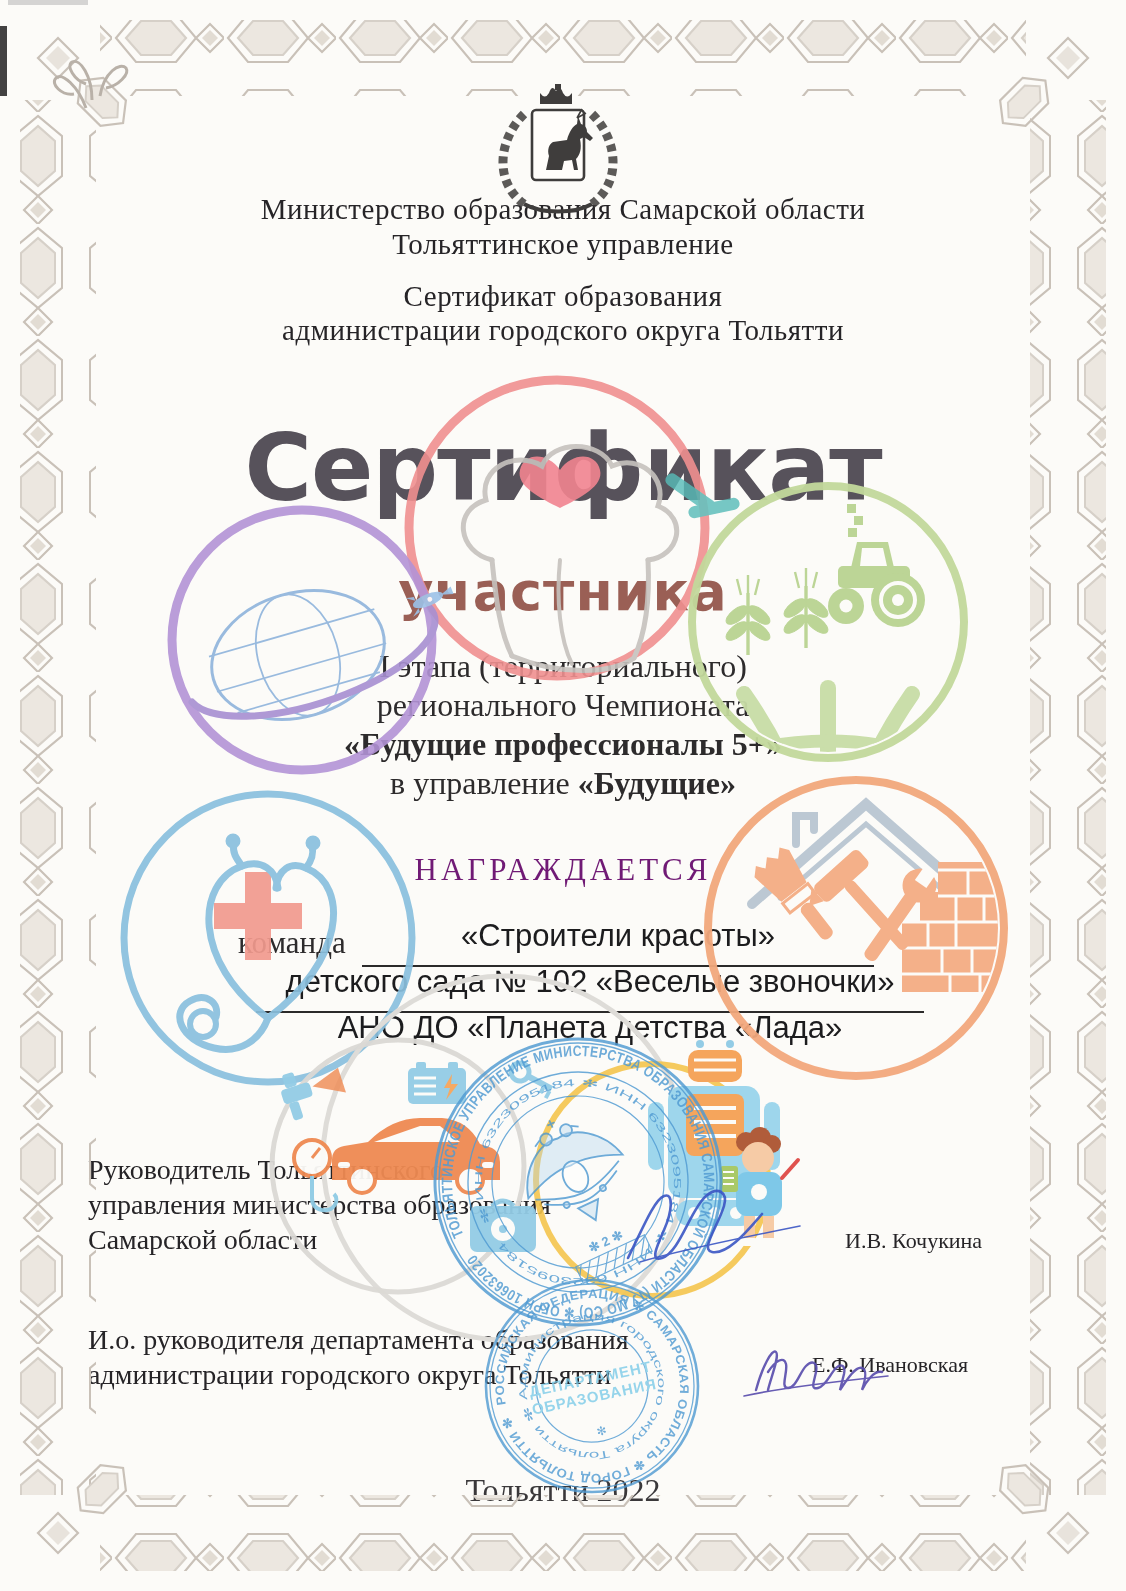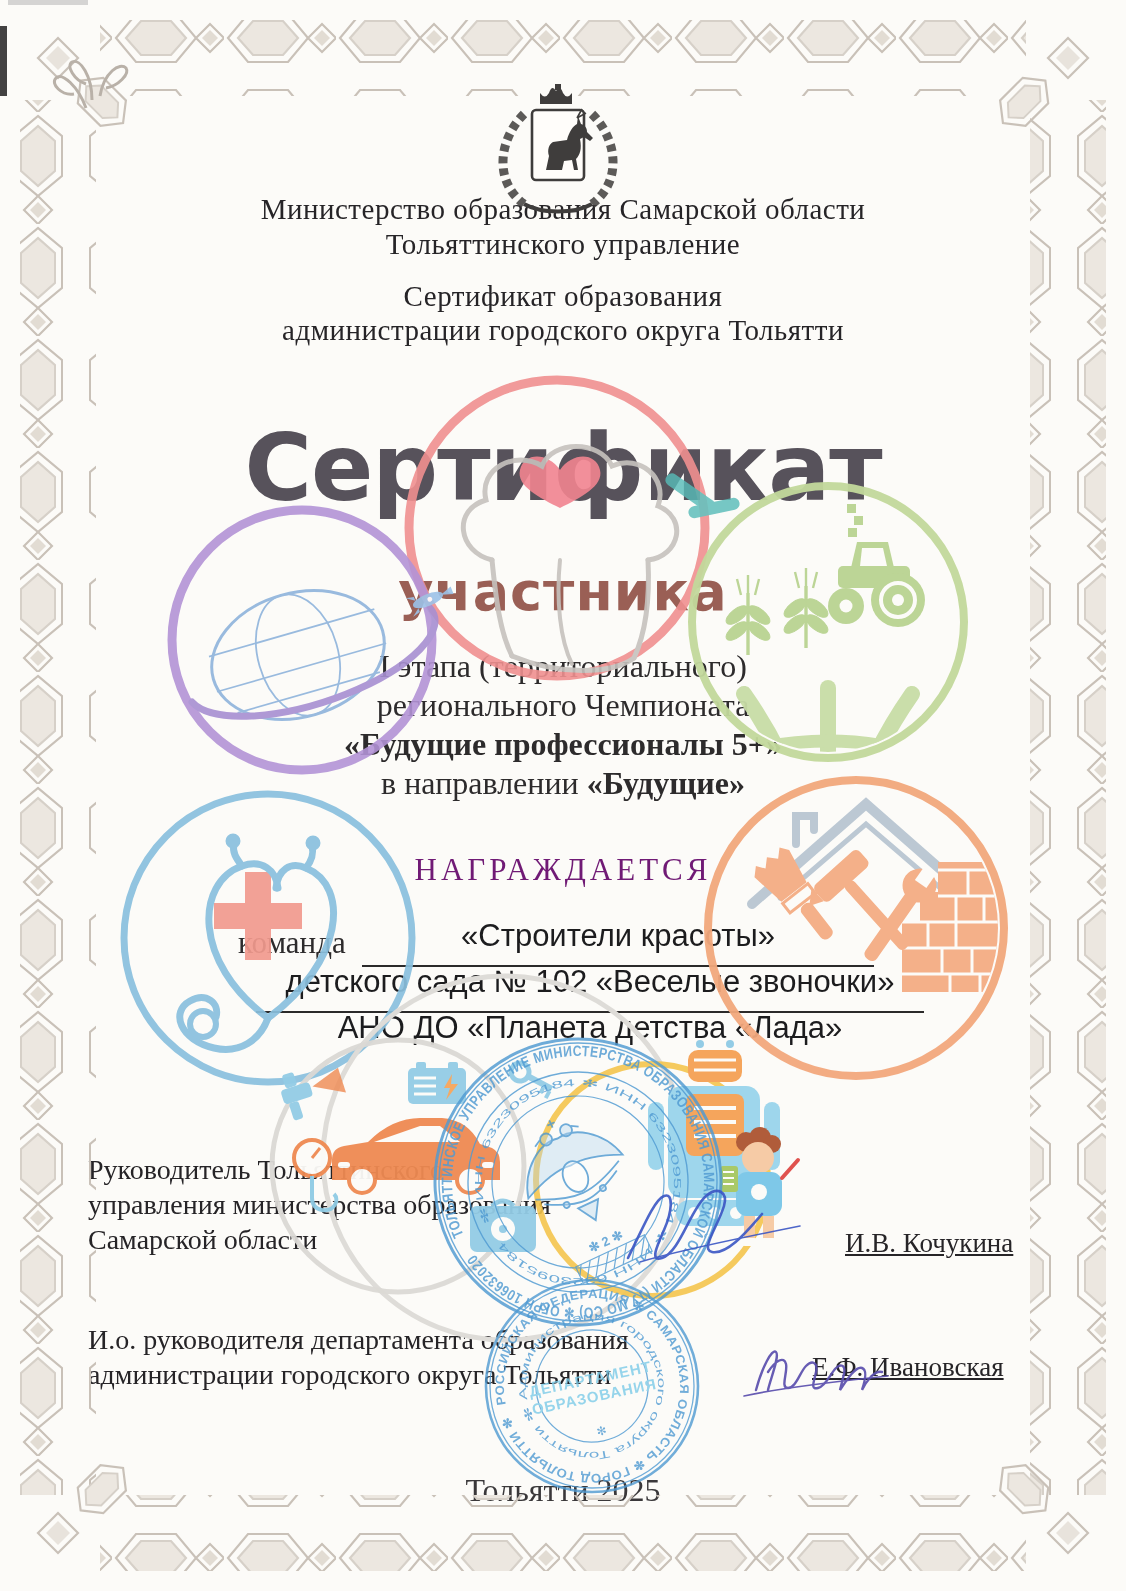--- a/index.html
+++ b/index.html
@@ -22,21 +22,21 @@
   .event-line{font-size:32px;color:#2d2b2c;}
   .event-bold{font-weight:bold;}
   .award-label{font-size:31px;letter-spacing:4px;color:#701a75;}
   .team-label{font-size:31px;color:#2d2b2c;}
   .fill-in{
     font-family:"Liberation Sans", sans-serif;font-size:31px;color:#1c1c1e;
     text-align:center;
   }
   .u-line{border-bottom:2px solid #2b2a2a;padding-bottom:11px;}
   .sig-line{font-size:28px;line-height:35px;color:#262427;}
-  .sig-name{font-size:27px;color:#262427;text-decoration:underline;}
+  .sig-name{font-size:22px;color:#262427;}
   .footer-line{font-size:32px;color:#3a383a;}
   svg{display:block;}
   .decor-layer{z-index:1;pointer-events:none;}
   .text-layer{z-index:2;}
   .ink-layer{z-index:3;pointer-events:none;}
 </style>
 </head>
 <body>
 
 <div class="page">
@@ -310,51 +310,51 @@
         <rect x="744" y="1216" width="11" height="24" fill="#f6cba6"></rect>
         <rect x="763" y="1216" width="11" height="24" fill="#f6cba6"></rect>
         <rect x="741" y="1238" width="17" height="8" rx="4" fill="#fcfbf8"></rect>
         <rect x="760" y="1238" width="17" height="8" rx="4" fill="#fcfbf8"></rect>
       </g>
     </g>
   </svg>
 
   <div class="text-layer">
     <div class="abs center hline" style="top:193px">Министерство образования Самарской области</div>
-    <div class="abs center hline" style="top:228px">Тольяттинского управление</div>
+    <div class="abs center hline" style="top:228px">Тольяттинское управление</div>
     <div class="abs center hline" style="top:280px">Сертификат образования</div>
     <div class="abs center hline" style="top:314px">администрации городского округа Тольятти</div>
 
     <div class="abs center big-title" style="top:415px">Сертификат</div>
     <div class="abs center subtitle" style="top:560px">участника</div>
 
     <div class="abs center event-line" style="top:648px">I этапа (территориального)</div>
     <div class="abs center event-line" style="top:687px">регионального Чемпионата</div>
     <div class="abs center event-line event-bold" style="top:726px">«Будущие профессионалы 5+»</div>
     <div class="abs center event-line" style="top:765px">
-      <span>в направлении </span><span class="event-bold">«Будущие»</span>
+      <span>в управление </span><span class="event-bold">«Будущие»</span>
     </div>
 
     <div class="abs center award-label" style="top:852px">НАГРАЖДАЕТСЯ</div>
 
     <div class="abs team-label" style="left:238px;top:925px">команда</div>
     <div class="abs fill-in u-line" style="left:362px;top:918px;width:512px">«Строители красоты»</div>
     <div class="abs fill-in u-line" style="left:256px;top:964px;width:668px">детского сада № 102 «Веселые звоночки»</div>
     <div class="abs fill-in" style="left:256px;top:1010px;width:668px">АНО ДО «Планета детства «Лада»</div>
 
     <div class="abs sig-line" style="left:88px;top:1152px">Руководитель Тольяттинского</div>
     <div class="abs sig-line" style="left:88px;top:1187px">управления министерства образования</div>
     <div class="abs sig-line" style="left:88px;top:1222px">Самарской области</div>
     <div class="abs sig-name" style="left:845px;top:1228px">И.В. Кочукина</div>
 
     <div class="abs sig-line" style="left:88px;top:1322px">И.о. руководителя департамента образования</div>
     <div class="abs sig-line" style="left:88px;top:1357px">администрации городского округа Тольятти</div>
     <div class="abs sig-name" style="left:812px;top:1352px">Е.Ф. Ивановская</div>
 
-    <div class="abs center footer-line" style="top:1472px">Тольятти 2025</div>
+    <div class="abs center footer-line" style="top:1472px">Тольятти 2022</div>
   </div>
 
   <svg class="abs ink-layer" width="1126" height="1591" viewBox="0 0 1126 1591">
     <defs>
       <path id="s1outer" d="M578,1182 m-126,0 a126,126 0 1 1 252,0 a126,126 0 1 1 -252,0"></path>
       <path id="s1inner" d="M578,1182 m-96,0 a96,96 0 1 1 192,0 a96,96 0 1 1 -192,0"></path>
       <path id="s2outer" d="M592,1386 m-88,0 a88,88 0 1 1 176,0 a88,88 0 1 1 -176,0"></path>
       <path id="s2inner" d="M592,1386 m-66,0 a66,66 0 1 1 132,0 a66,66 0 1 1 -132,0"></path>
     </defs>
 

